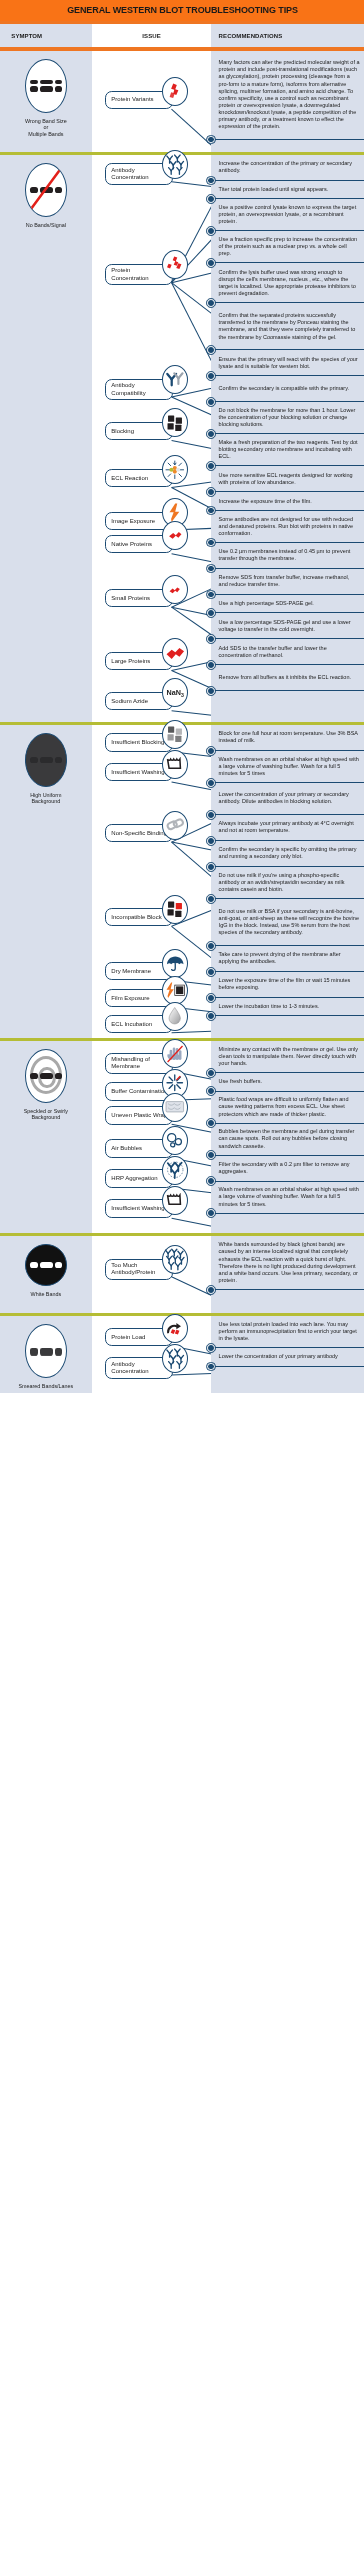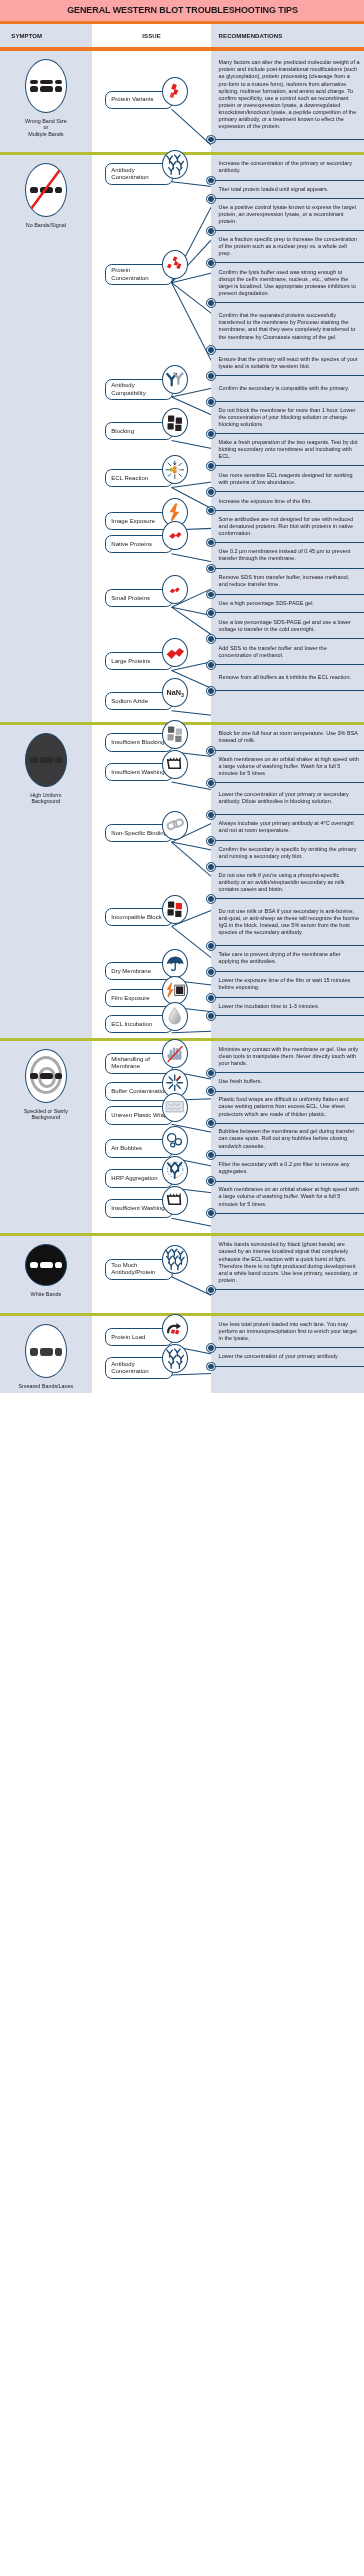--- a/index.html
+++ b/index.html
@@ -9,21 +9,21 @@
     font-family: "Liberation Sans", sans-serif;
   }
   body { width: 365px; }
 
   .page { width: 365px; position: relative; background: #ffffff; }
 
   
   .title-bar {
     height: 20.6px;
     display: flex; align-items: center; justify-content: center;
-    background: #fca5a5;
+    background: #f97316;
   }
   .title-bar h1 {
     font-size: 9px;
     font-weight: bold;
     letter-spacing: -0.1px;
     color: #1a1a1a;
     text-align: center;
   }
 
   .orange-rule { height: 3.6px; background: #ef7622; width: 100%; }

